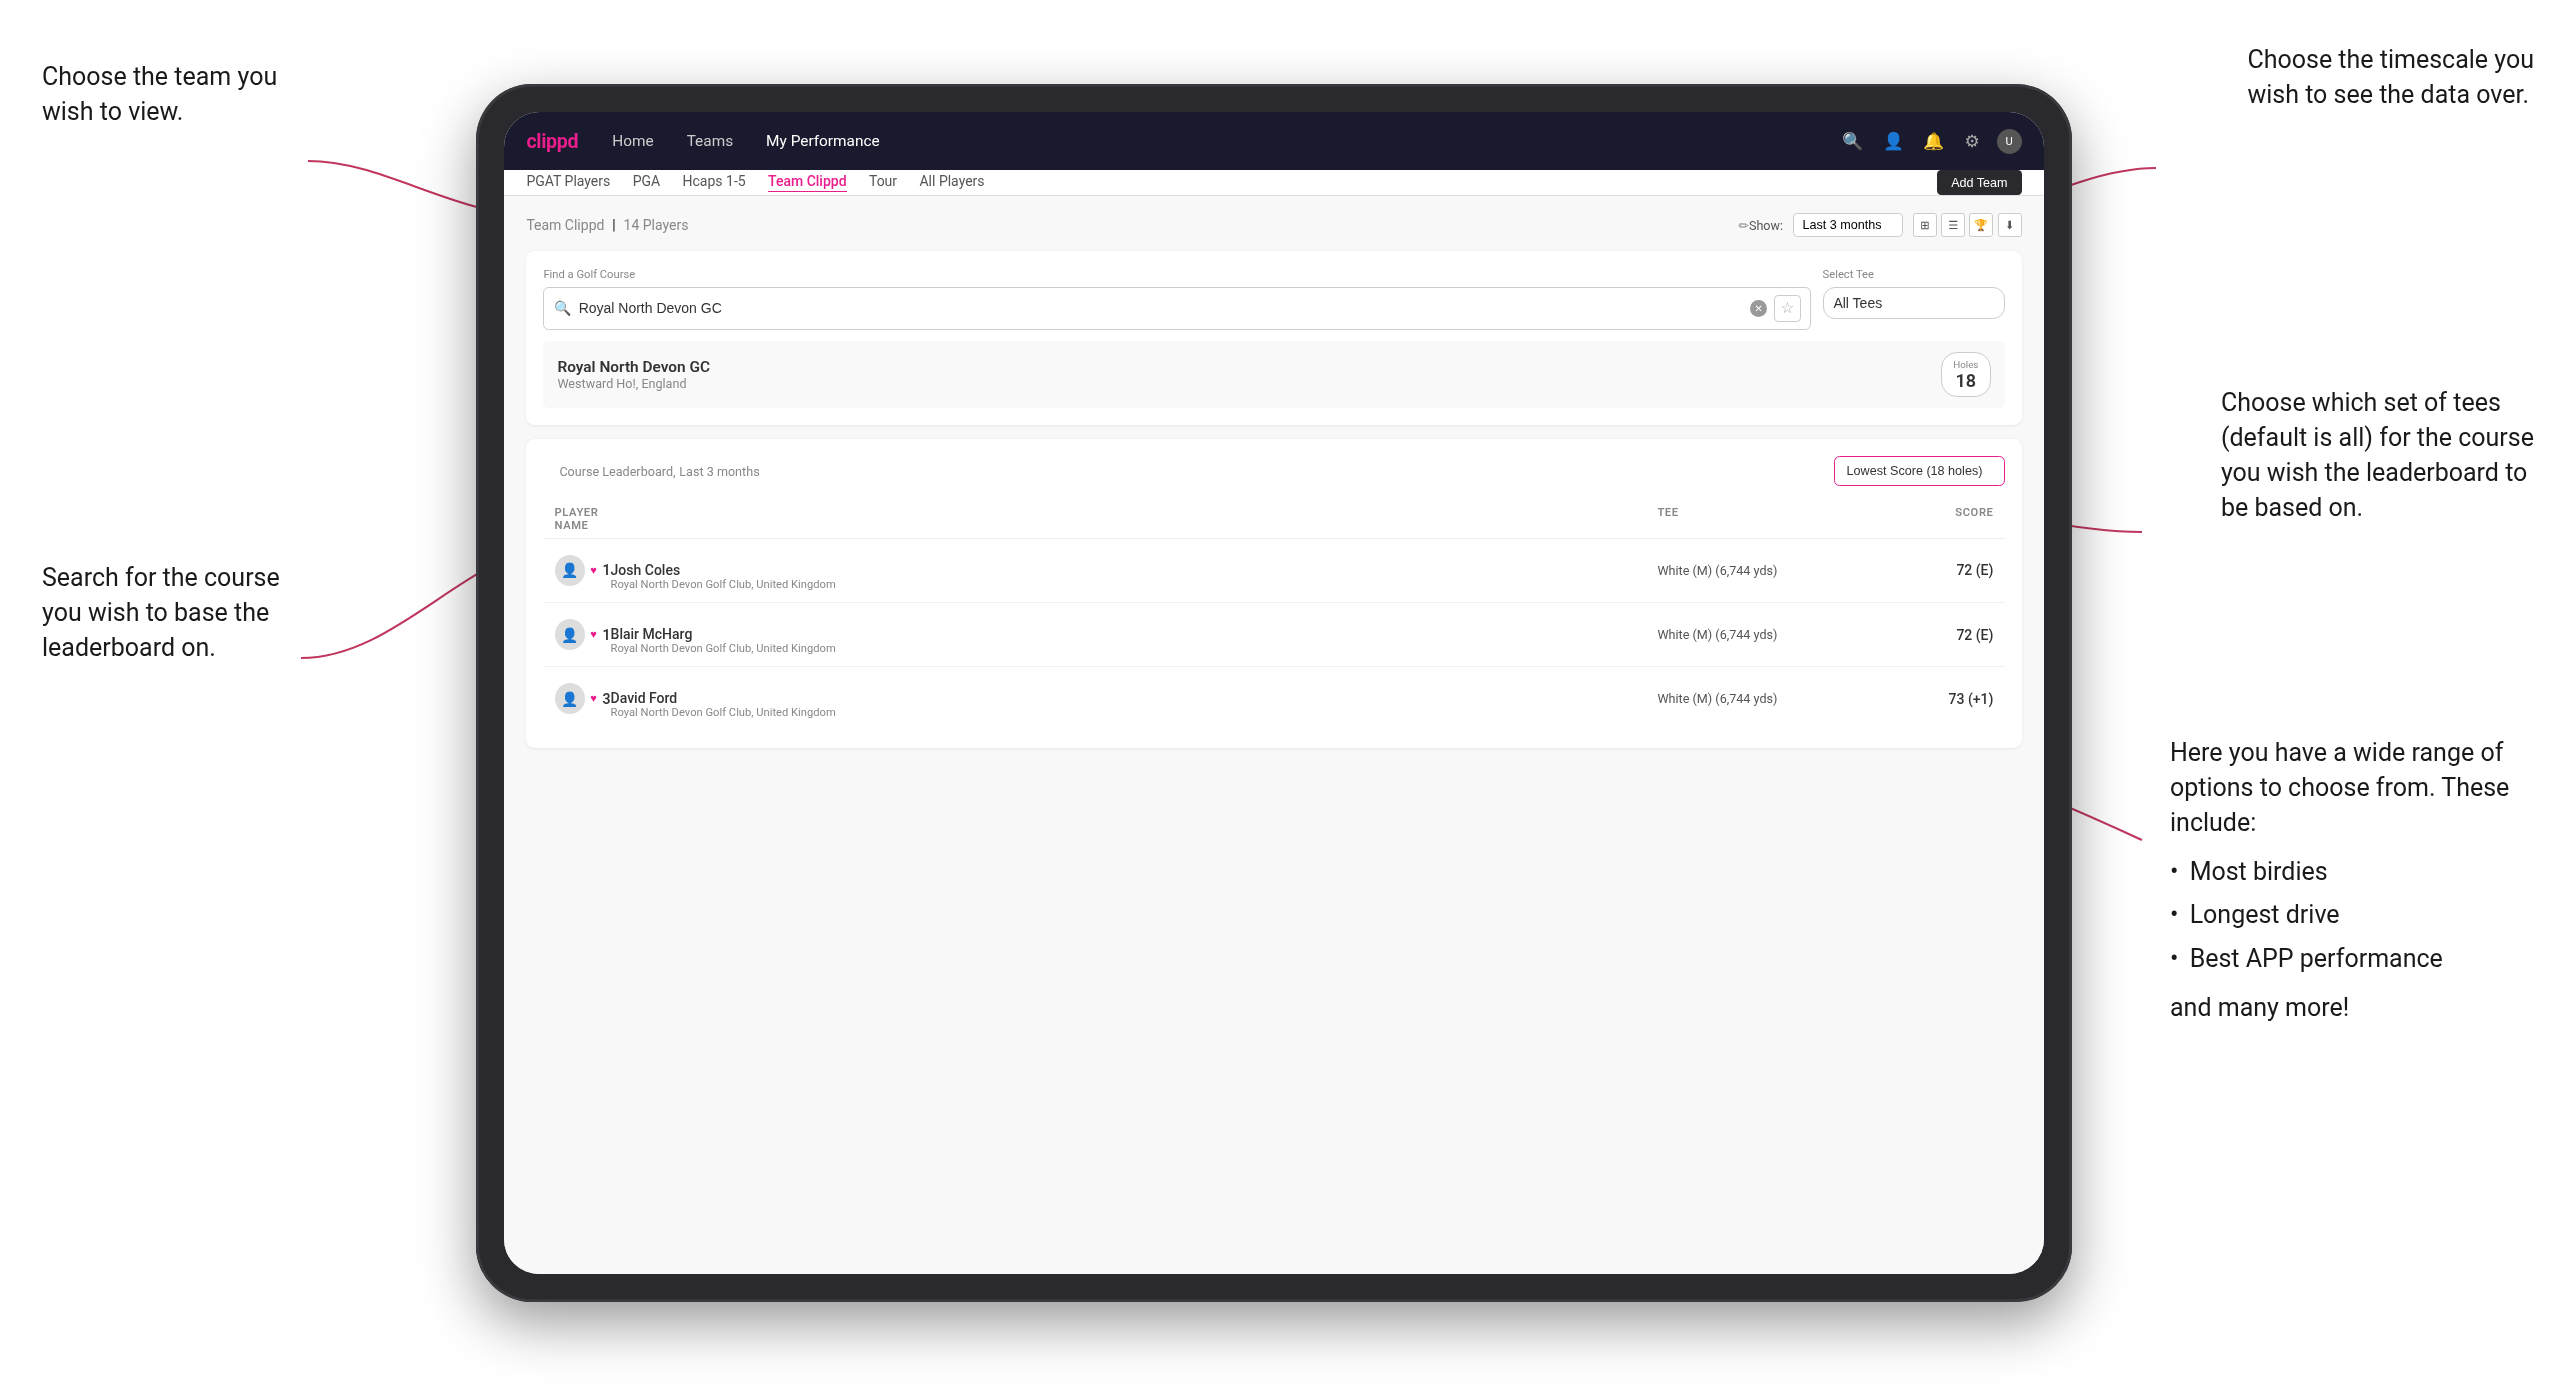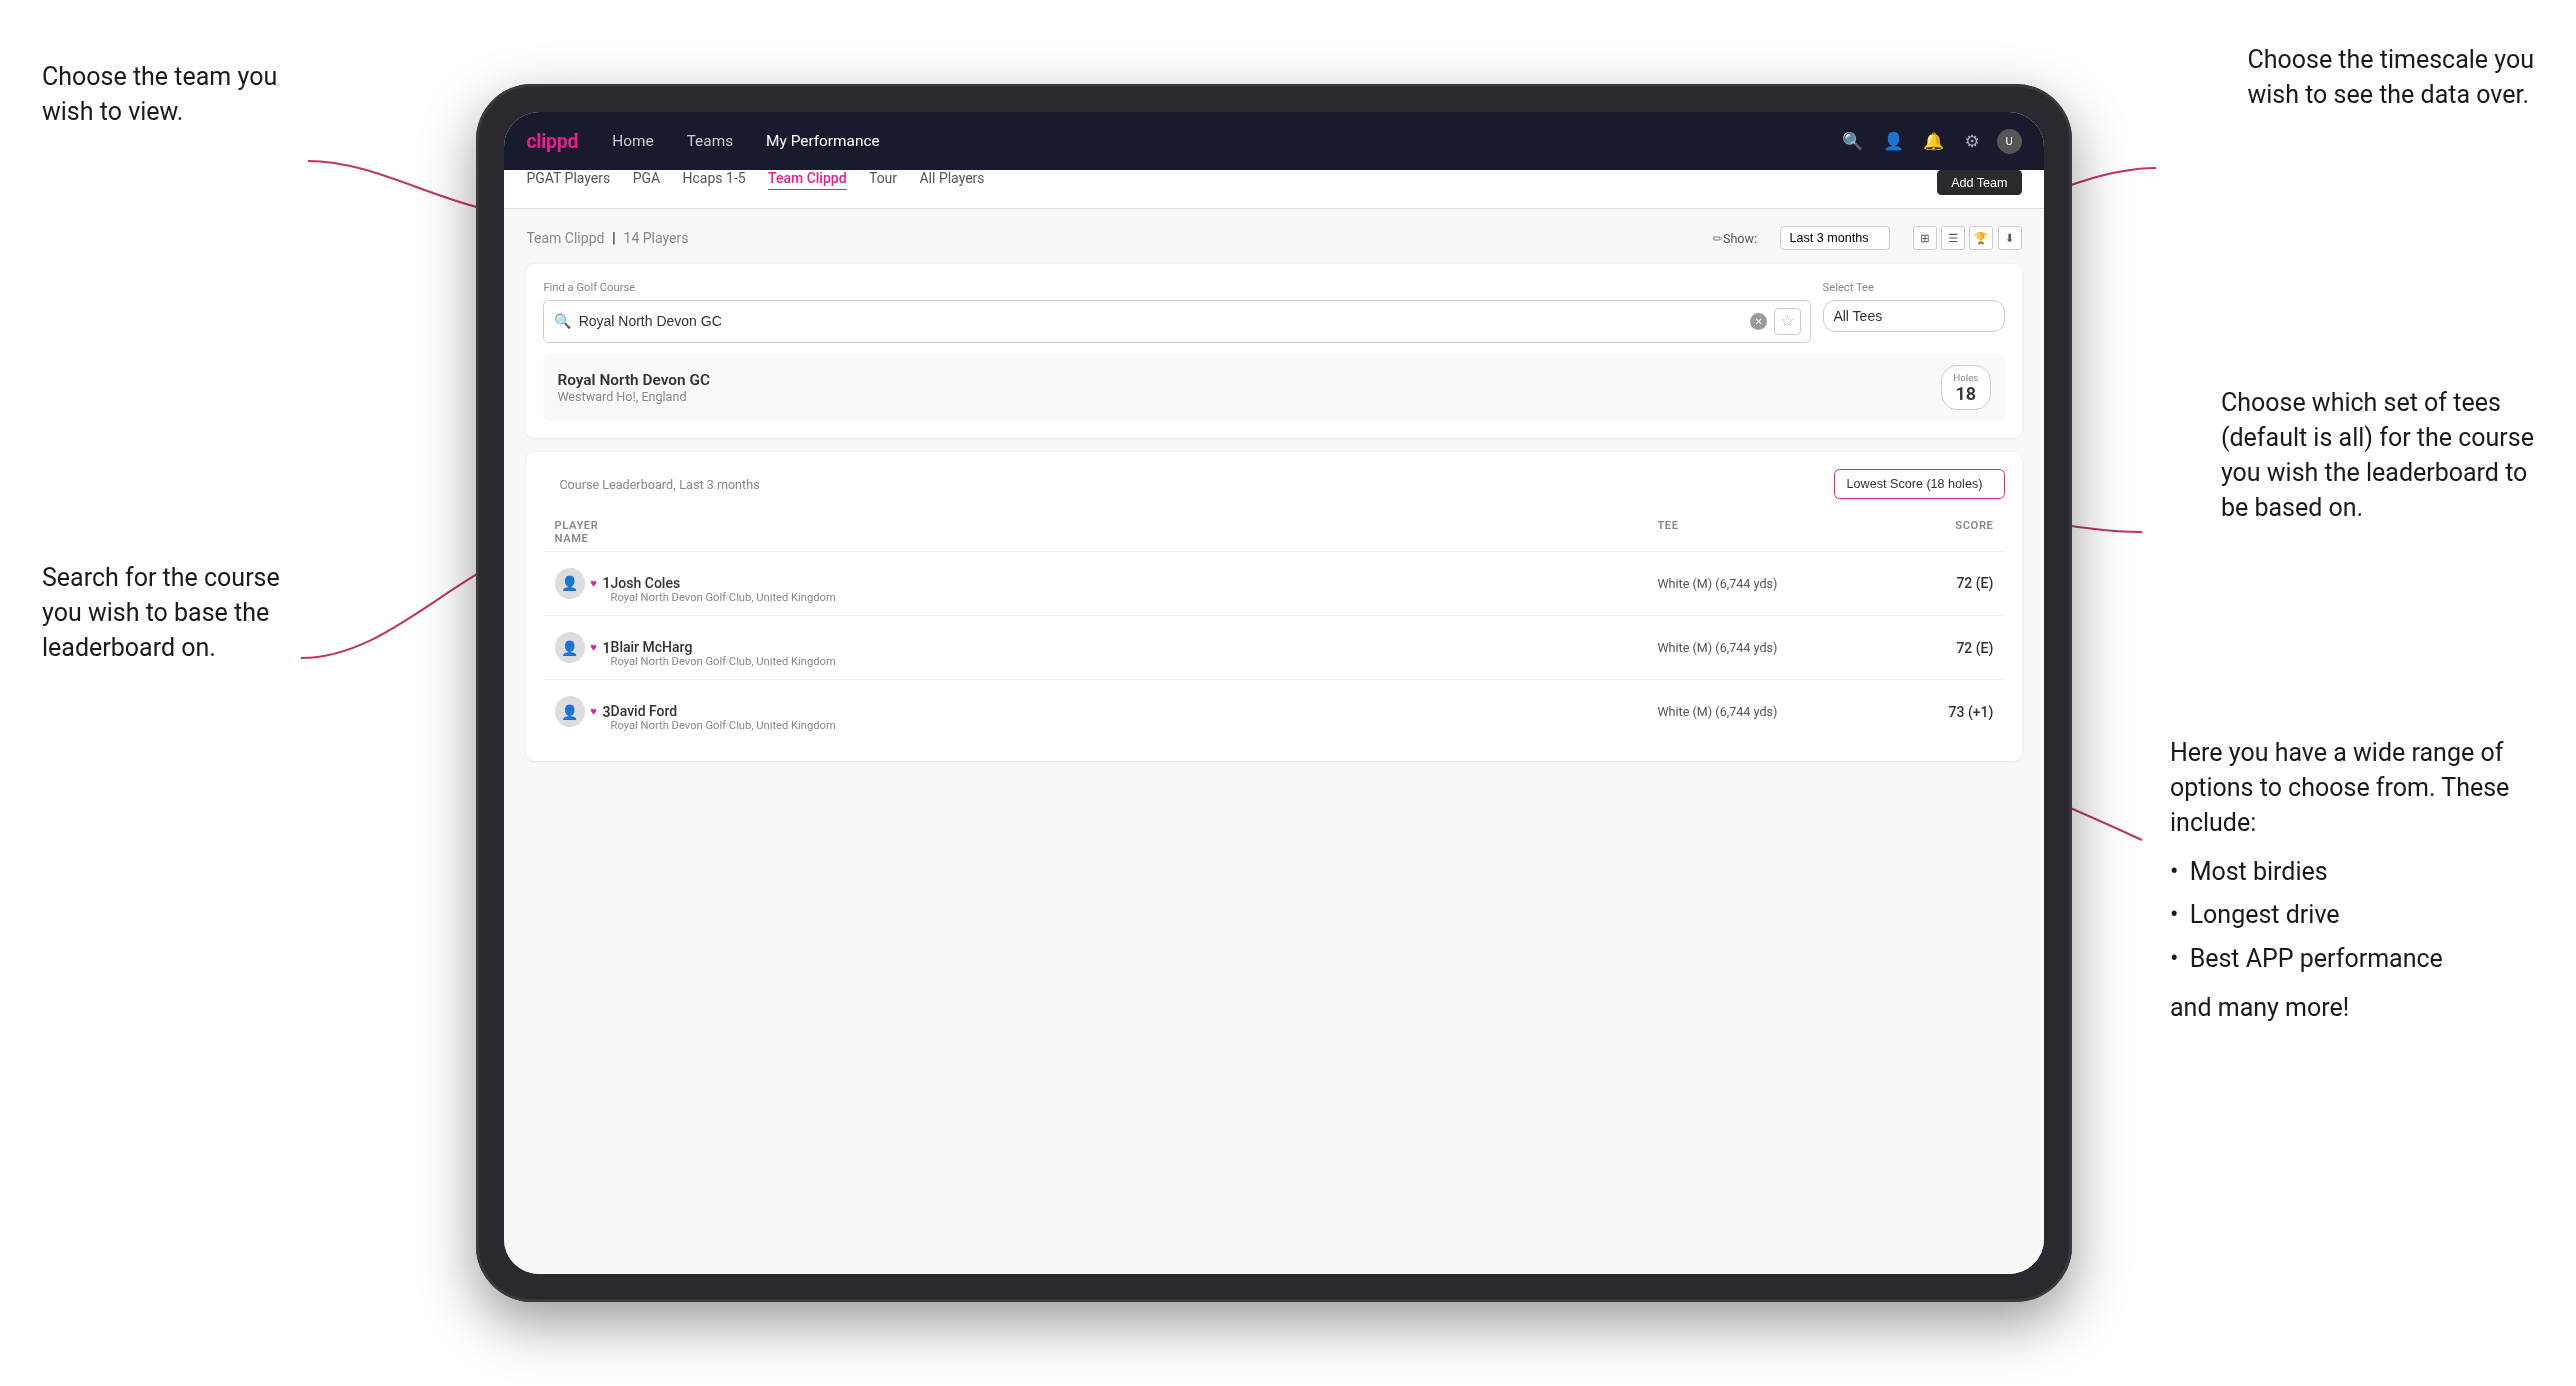--- a/index.html
+++ b/index.html
@@ -110,23 +110,23 @@
       align-items: center;
       justify-content: center;
       color: white;
       font-size: 11.2px;
       cursor: pointer;
     }
 
     
     .sub-nav {
       background: #ffffff;
-      height: 39px;
-      display: flex;
-      align-items: flex-start;
+      height: 26px;
+      display: flex;
+      align-items: center;
       padding: 0 22.4px;
       border-bottom: 0.7px solid #e0e0e0;
       gap: 22.4px;
       flex-shrink: 0;
     }
 
     .sub-nav-item {
       font-size: 14px;
       color: #555;
       cursor: pointer;
@@ -182,21 +182,21 @@
     .edit-icon {
       color: #888;
       margin-left: 7px;
       font-size: 12.6px;
       cursor: pointer;
     }
 
     .show-controls {
       display: flex;
       align-items: center;
-      gap: 23px;
+      gap: 10px;
       font-size: 12.6px;
       color: #555;
     }
 
     .show-dropdown {
       border: 0.7px solid #ccc;
       border-radius: 4.2px;
       padding: 4.2px 19.6px 4.2px 8.4px;
       font-size: 12.6px;
       background: white;

